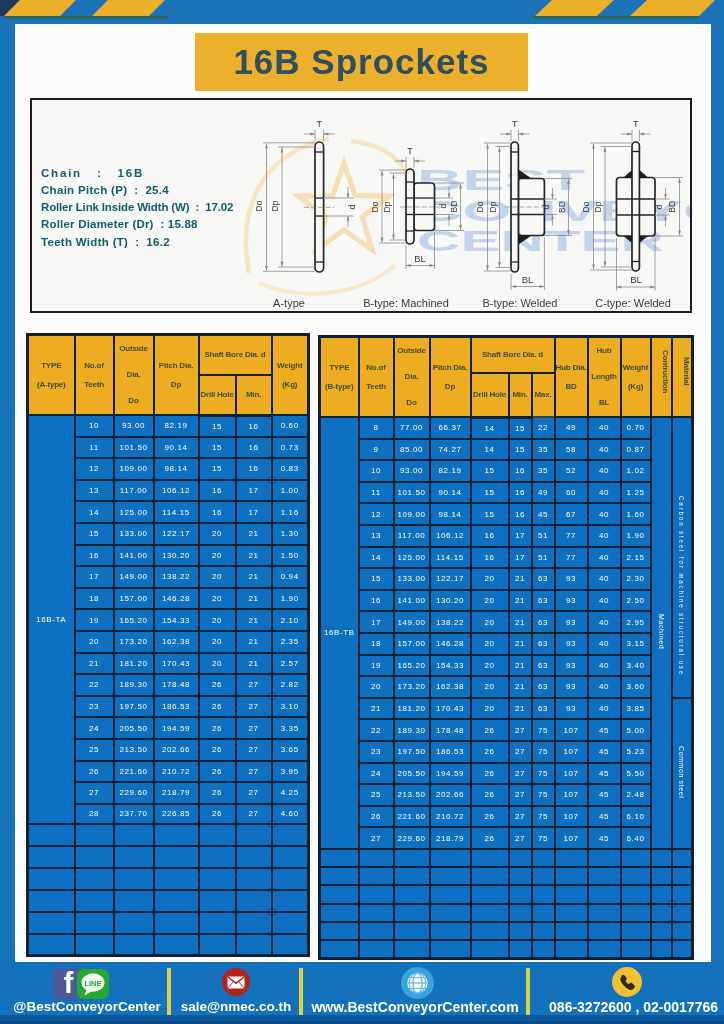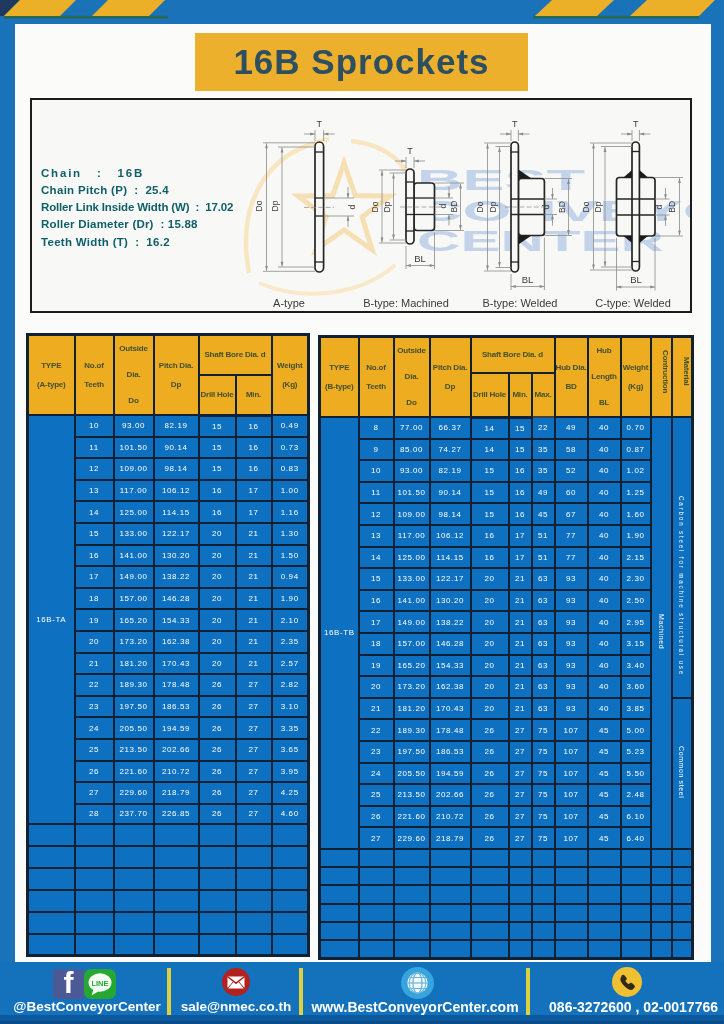--- a/index.html
+++ b/index.html
@@ -270,21 +270,21 @@
         <td class="hd" style="border-bottom:3px solid #0f2133">Drill Hole</td>
         <td class="hd" style="border-bottom:3px solid #0f2133">Min.</td>
       </tr>
 <tr style="height:21.6px">
         <td rowspan="19">16B-TA</td>
         <td>10</td>
         <td>93.00</td>
         <td>82.19</td>
         <td>15</td>
         <td>16</td>
-        <td>0.49</td>
+        <td>0.60</td>
       </tr>
 <tr style="height:21.6px">
         <td>11</td>
         <td>101.50</td>
         <td>90.14</td>
         <td>15</td>
         <td>16</td>
         <td>0.73</td>
       </tr>
 <tr style="height:21.6px">
@@ -821,21 +821,21 @@
         <td>&nbsp;</td>
         <td>&nbsp;</td>
       </tr>
 </tbody>
   </table>
 
 <div class="abs" style="left:0;top:962px;width:724px;height:62px;background:#1472bc"></div>
 
 <div class="abs" style="left:53px;top:969px;width:31px;height:30px;background:#4b5a96;color:#fff;font-weight:bold;font-size:30px;text-align:center;line-height:27px;overflow:hidden;font-family:'Liberation Sans',sans-serif">f</div>
 
-<div class="abs" style="left:84px;top:969px;width:32px;height:30px;background:#25a732;border-radius:7px"><svg width="32" height="30" viewBox="0 0 32 30">
+<div class="abs" style="left:77px;top:969px;width:32px;height:30px;background:#25a732;border-radius:7px"><svg width="32" height="30" viewBox="0 0 32 30">
       <ellipse cx="16" cy="13.5" rx="11.5" ry="9.3" fill="#f2fff2"></ellipse>
       <polygon points="9.5,20.5 7.5,26.5 15.5,21.8" fill="#f2fff2"></polygon>
       <text x="16" y="16.5" text-anchor="middle" font-size="7.5" font-weight="bold" fill="#25a732">LINE</text>
     </svg></div>
 
 <div class="abs" style="left:6px;top:999px;width:162px;text-align:center;color:#fff;font-weight:bold;font-size:13.5px">@BestConveyorCenter</div>
 
 <div class="abs" style="left:167px;top:968px;width:4px;height:47px;background:#ddd13f"></div>
 
 <div class="abs" style="left:222px;top:968px;width:28px;height:28px;background:#b2221e;border-radius:50%"><svg width="28" height="28" viewBox="0 0 28 28">

